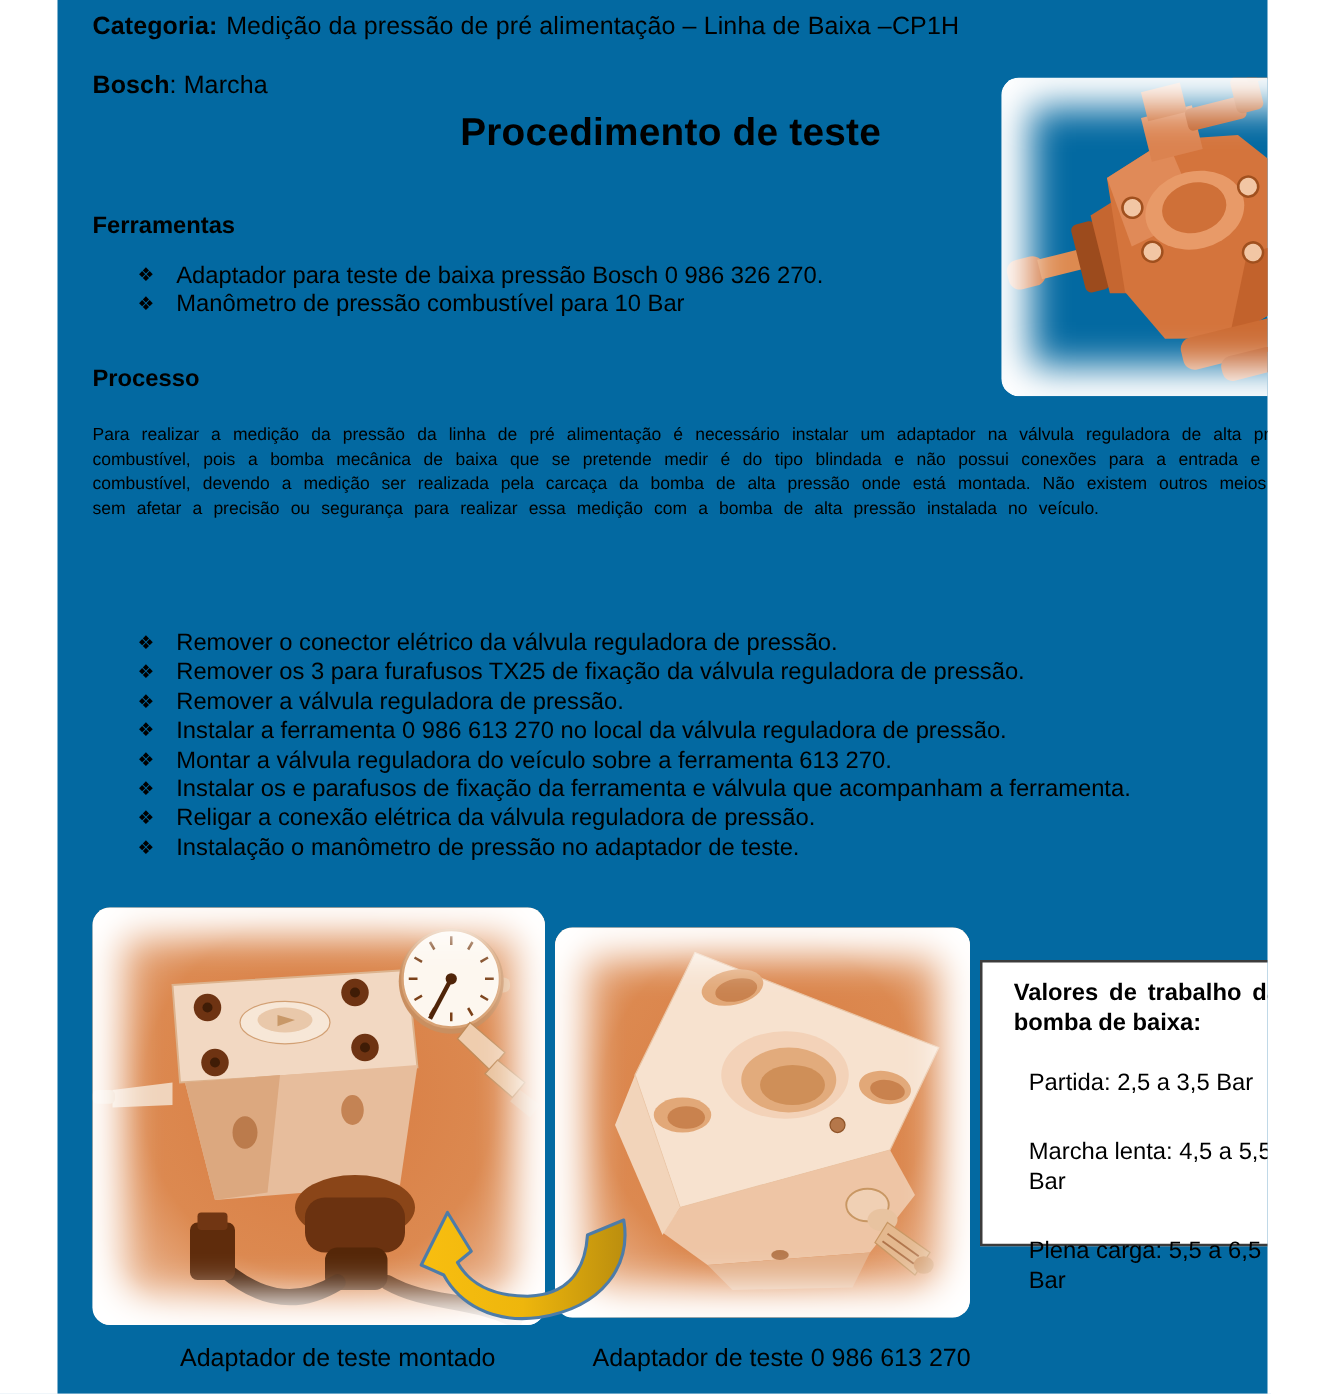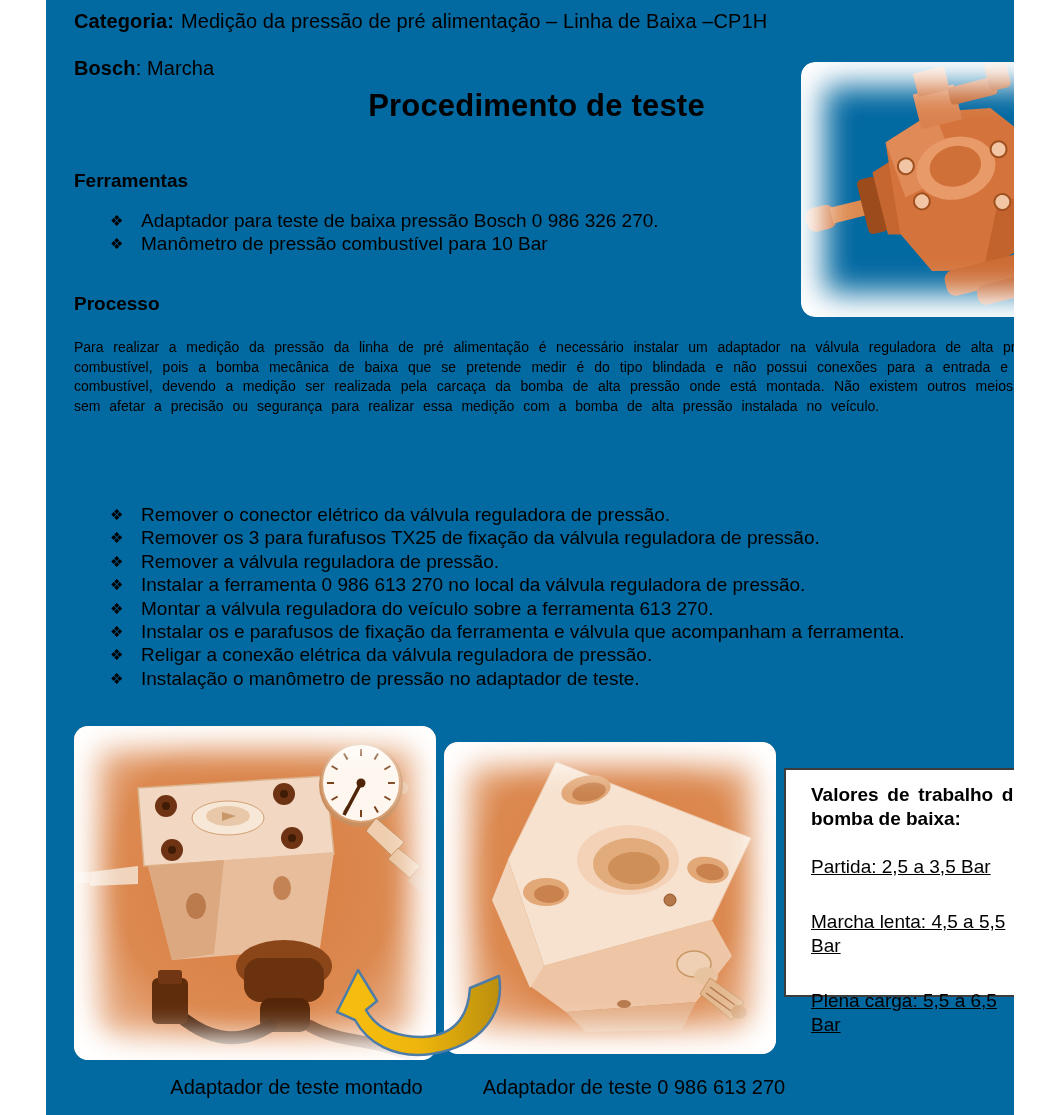--- a/index.html
+++ b/index.html
@@ -43,22 +43,22 @@
   .left-photo{left:28px;top:726px;width:362px;height:334px;}
   .right-photo{left:398px;top:742px;width:332px;height:312px;}
   .arrow{position:absolute;left:283px;top:966px;width:182px;height:92px;z-index:6;}
   
   .values-box{
     position:absolute;left:738px;top:768px;width:267px;height:229px;
     border:2px solid #3c3c3c;box-sizing:border-box;padding:13px 25px;
     font-size:19px;background:#fff;z-index:4;
   }
   .vb-title{font-weight:bold;line-height:24px;text-align:justify;margin:0 0 24px 0;}
-  .vb-line{line-height:24px;margin:0 0 31px 0;text-decoration:underline;}
-  .caption{position:absolute;font-size:20px;text-align:center;}
+  .vb-line{line-height:24px;margin:0 0 31px 12px;}
+  .caption{position:absolute;font-size:20px;text-align:left;}
   .cap-left{left:98px;top:1076px;width:305px;}
   .cap-right{left:428px;top:1076px;width:320px;}
 </style>
 </head>
 <body>
 
 <div class="page">
 
   <div class="abs line" style="top:10px;left:28px;">
     <span class="b lbl">Categoria:</span><span>Medição da pressão de pré alimentação – Linha de Baixa –CP1H</span>

